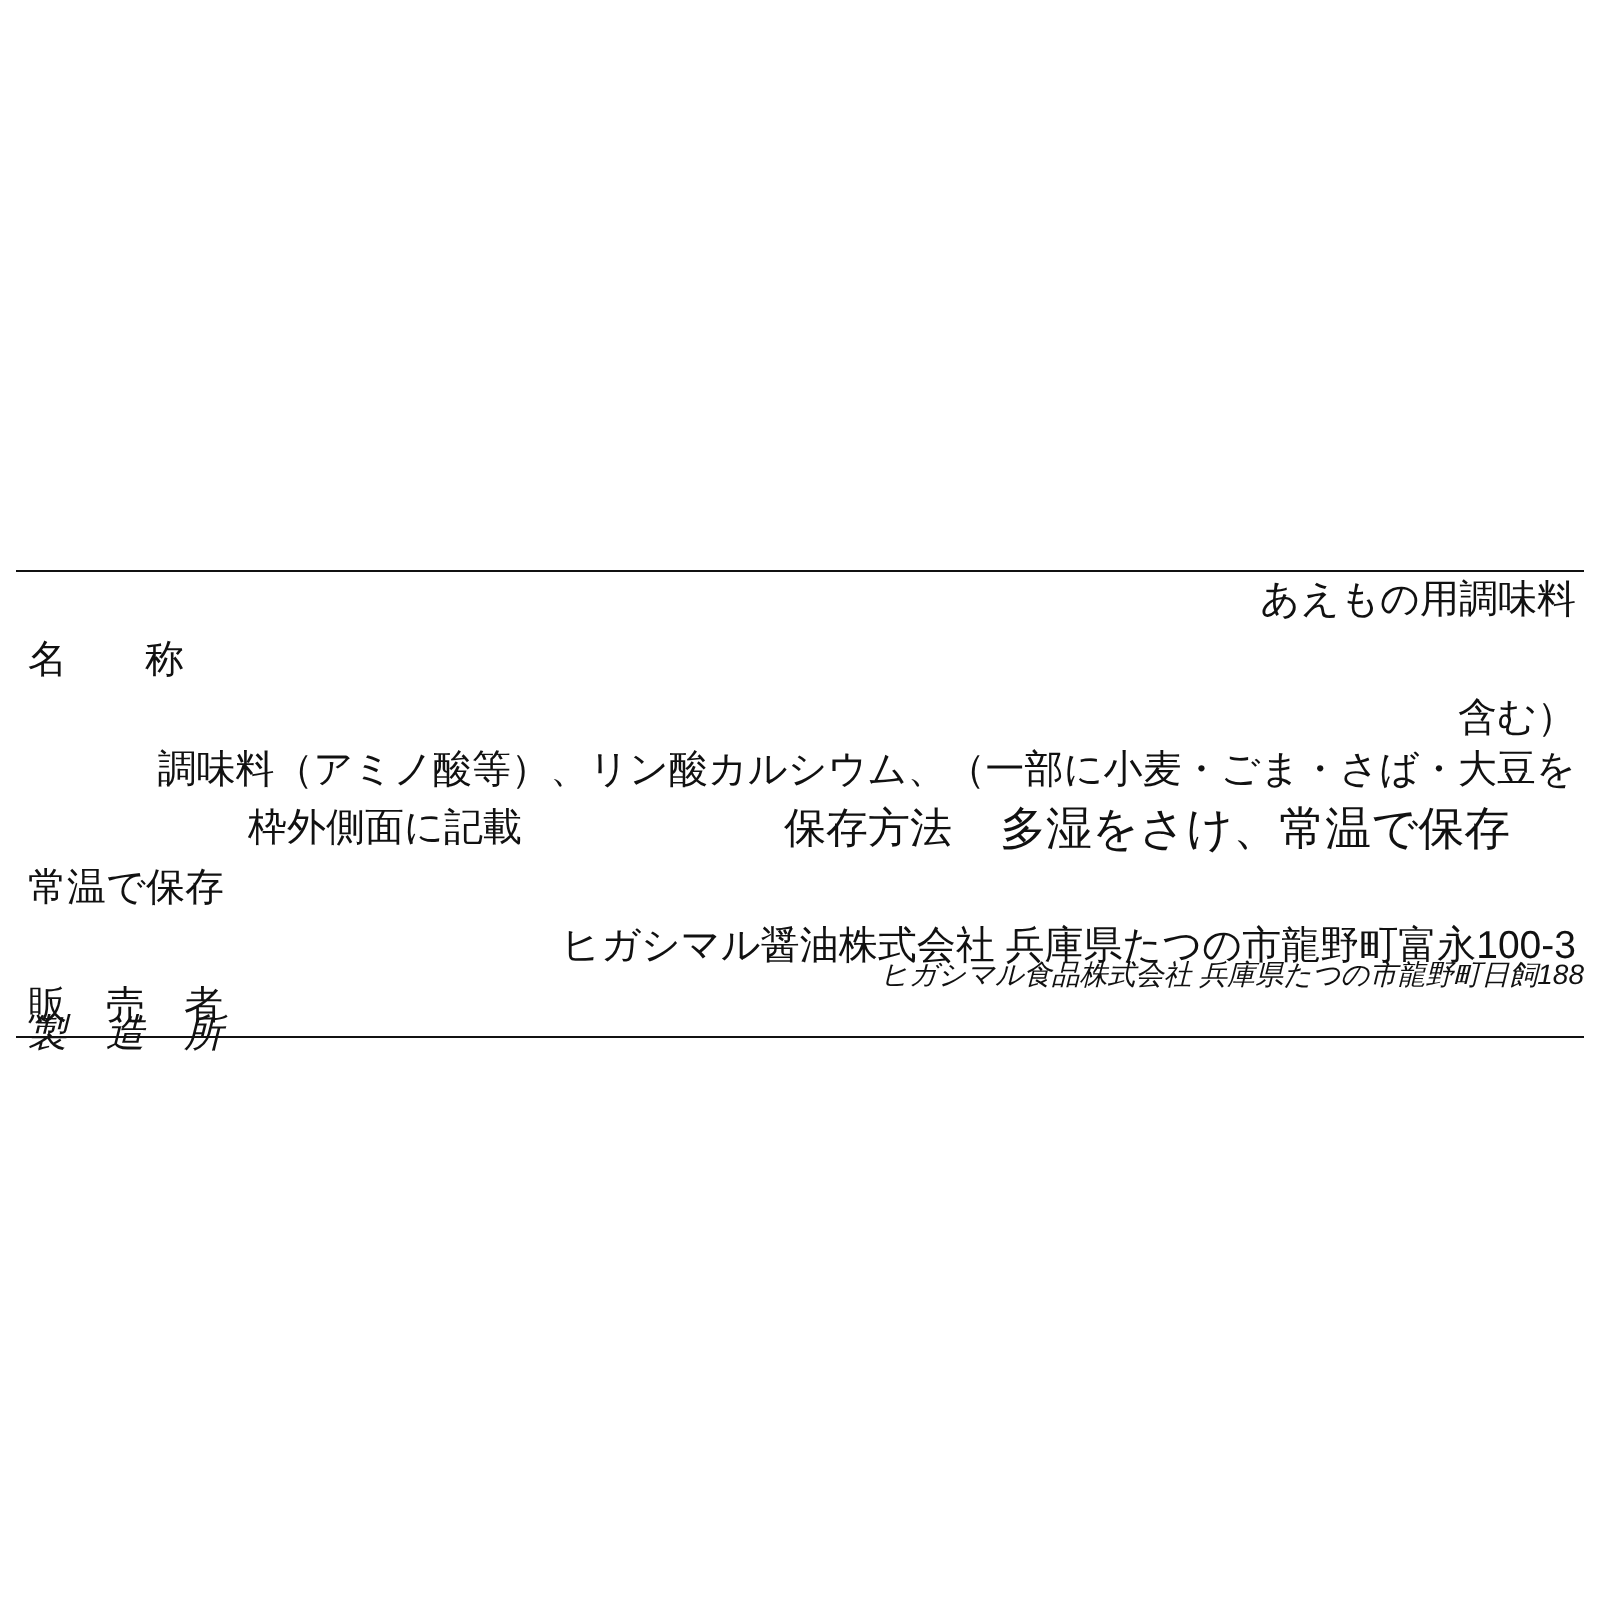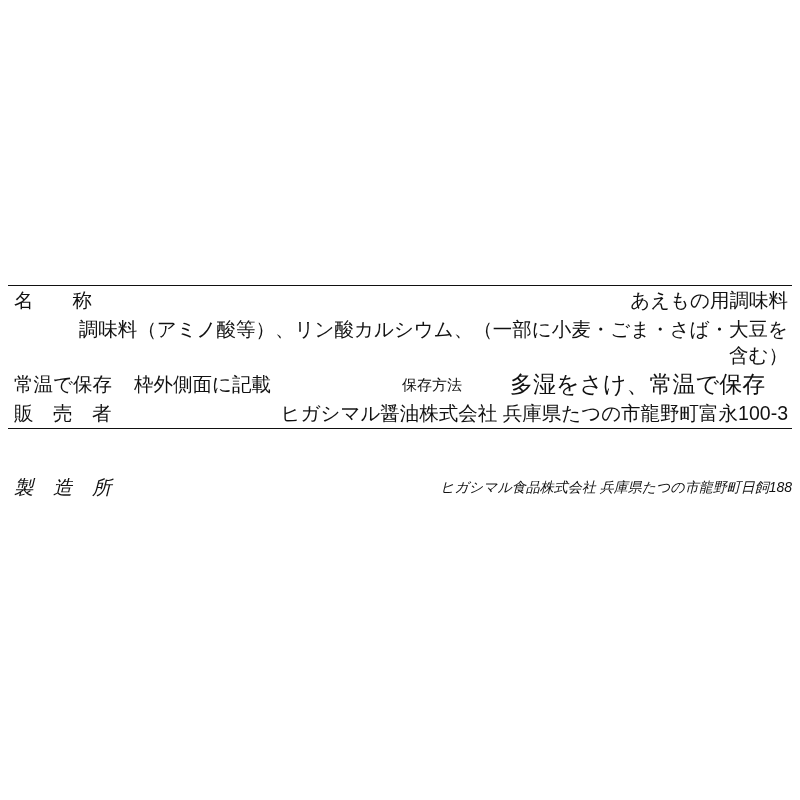--- a/index.html
+++ b/index.html
@@ -49,20 +49,21 @@
     border-top: none;
   }
 
   .cell-label {
     flex: 0 0 104px;
     padding: 2px 4px 2px 6px;
     font-size: 19.5px;
     line-height: 25px;
     letter-spacing: 0;
     white-space: nowrap;
+    margin-top: 30px;
   }
 
   .cell-label.spread {
     display: flex;
     justify-content: space-between;
   }
 
   .cell-value {
     flex: 1 1 auto;
     padding: 2px 4px 2px 2px;
@@ -73,31 +74,30 @@
 
   .cell-value.multiline {
     line-height: 25.5px;
   }
 
   
   .inline-split {
     display: flex;
     flex: 1 1 auto;
     align-items: center;
-    margin-left: 10px;
   }
   .inline-split .left {
     flex: 0 0 268px;
     font-size: 19.5px;
     line-height: 25px;
     padding: 2px 0 2px 2px;
   }
   .inline-split .sub-label {
     flex: 0 0 104px;
-    font-size: 15px;
+    font-size: 21px;
     line-height: 25px;
     padding: 2px 0;
     white-space: nowrap;
   }
   .inline-split .right {
     flex: 1 1 auto;
     font-size: 23px;
     line-height: 25px;
     padding: 2px 0 2px 4px;
   }
@@ -131,22 +131,22 @@
 
   <div class="info-table">
 
     <div class="row no-rule">
       <div class="cell-label spread">名　　称</div>
       <div class="cell-value">あえもの用調味料</div>
     </div>
 
     <div class="row no-rule">
       <div class="cell-value multiline">
+        <div>含む）</div>
         <div>調味料（アミノ酸等）、リン酸カルシウム、（一部に小麦・ごま・さば・大豆を</div>
-        <div>含む）</div>
       </div>
     </div>
 
 
     <div class="row no-rule">
       <div class="cell-label">常温で保存</div>
       <div class="inline-split">
         <div class="left">枠外側面に記載</div>
         <div class="sub-label">保存方法</div>
         <div class="right">多湿をさけ、常温で保存</div>

